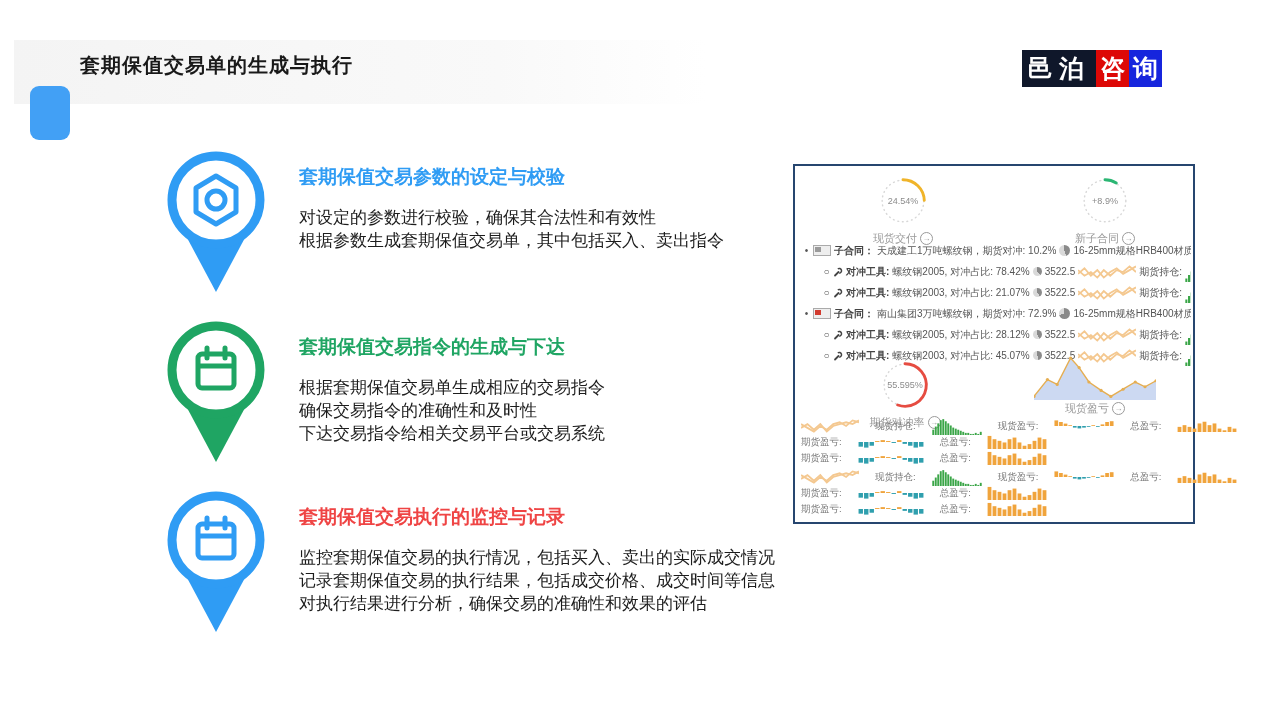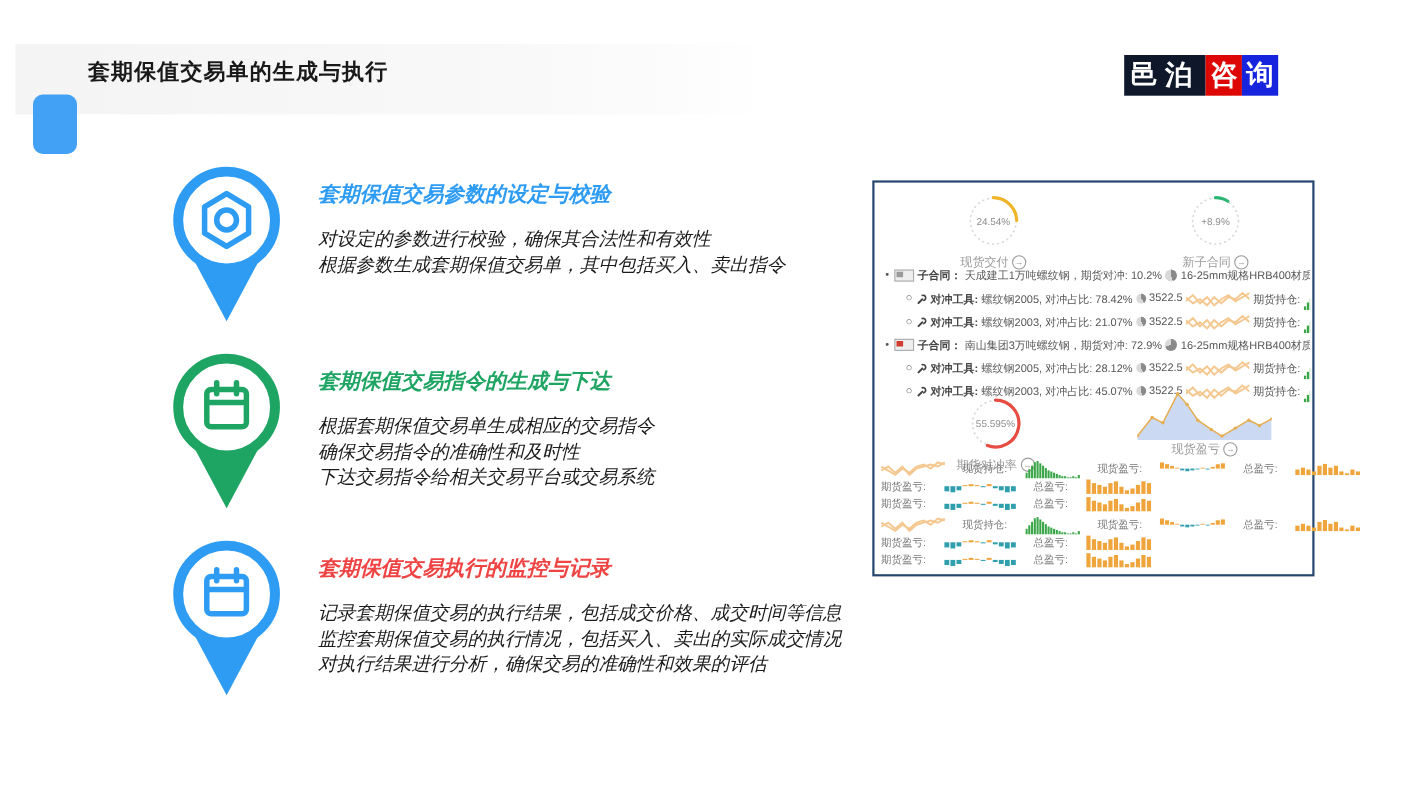--- a/index.html
+++ b/index.html
@@ -19,21 +19,21 @@
   .header-title{
     position:absolute;left:80px;top:52px;font-size:20px;font-weight:bold;color:#191919;letter-spacing:1px;
   }
   .logo{position:absolute;left:1022px;top:50px;display:flex;font-weight:bold;font-size:25px;height:37px;line-height:37px;color:#fff;}
   .logo span{display:block;text-align:center;}
   .logo .lg-black{background:#0f172a;padding:0 6px;letter-spacing:6px;}
   .logo .lg-red{background:#dd0806;width:33px;}
   .logo .lg-blue{background:#1625dd;width:33px;}
 
   
-  .section{position:absolute;left:149px;width:660px;font-style:italic;}
+  .section{position:absolute;left:159px;width:660px;}
   .sec-1{top:148px;} .sec-2{top:318px;} .sec-3{top:488px;}
   .pin{position:absolute;left:0;top:0;width:114px;height:150px;}
   .sec-content{margin-left:140px;padding-top:16px;}
   .sec-title{font-size:19px;font-weight:bold;margin:0 0 16px 0;}
   .sec-line{font-size:17px;line-height:23px;color:#1c1c1c;}
 
   
   .dashboard{
     position:absolute;left:793px;top:164px;width:402px;height:360px;
     border:2px solid #26466f;background:#ffffff;box-sizing:border-box;
@@ -125,22 +125,22 @@
   <svg class="pin" viewBox="0 0 114 150">
     <polygon points="26,86 88,86 57,144" fill="#2f9cf4"></polygon>
     <circle cx="57" cy="52" r="44" fill="#ffffff" stroke="#2f9cf4" stroke-width="9"></circle>
     <rect x="39" y="36" width="36" height="34" rx="4" fill="none" stroke="#2f9cf4" stroke-width="5"></rect>
     <line x1="39" y1="48" x2="75" y2="48" stroke="#2f9cf4" stroke-width="5"></line>
     <line x1="48" y1="30" x2="48" y2="40" stroke="#2f9cf4" stroke-width="5" stroke-linecap="round"></line>
     <line x1="66" y1="30" x2="66" y2="40" stroke="#2f9cf4" stroke-width="5" stroke-linecap="round"></line>
   </svg>
   <div class="sec-content">
     <div class="sec-title" style="color:#ef4444">套期保值交易执行的监控与记录</div>
+    <div class="sec-line">监控套期保值交易的执行情况，包括买入、卖出的实际成交情况</div>
     <div class="sec-line">记录套期保值交易的执行结果，包括成交价格、成交时间等信息</div>
-    <div class="sec-line">监控套期保值交易的执行情况，包括买入、卖出的实际成交情况</div>
     <div class="sec-line">对执行结果进行分析，确保交易的准确性和效果的评估</div>
   </div>
 </div>
 
 <div class="dashboard">
 
   <div class="gauge-block gb-1">
     <div>
         <svg viewBox="0 0 64 64" class="gauge-svg" style="width: 58px; height: 58px; display: block; margin: 0px auto;">
           <circle cx="32" cy="32" r="23" fill="none" stroke="#d8d8d8" stroke-width="1.6" stroke-dasharray="0.9 4.2" stroke-linecap="round"></circle>

